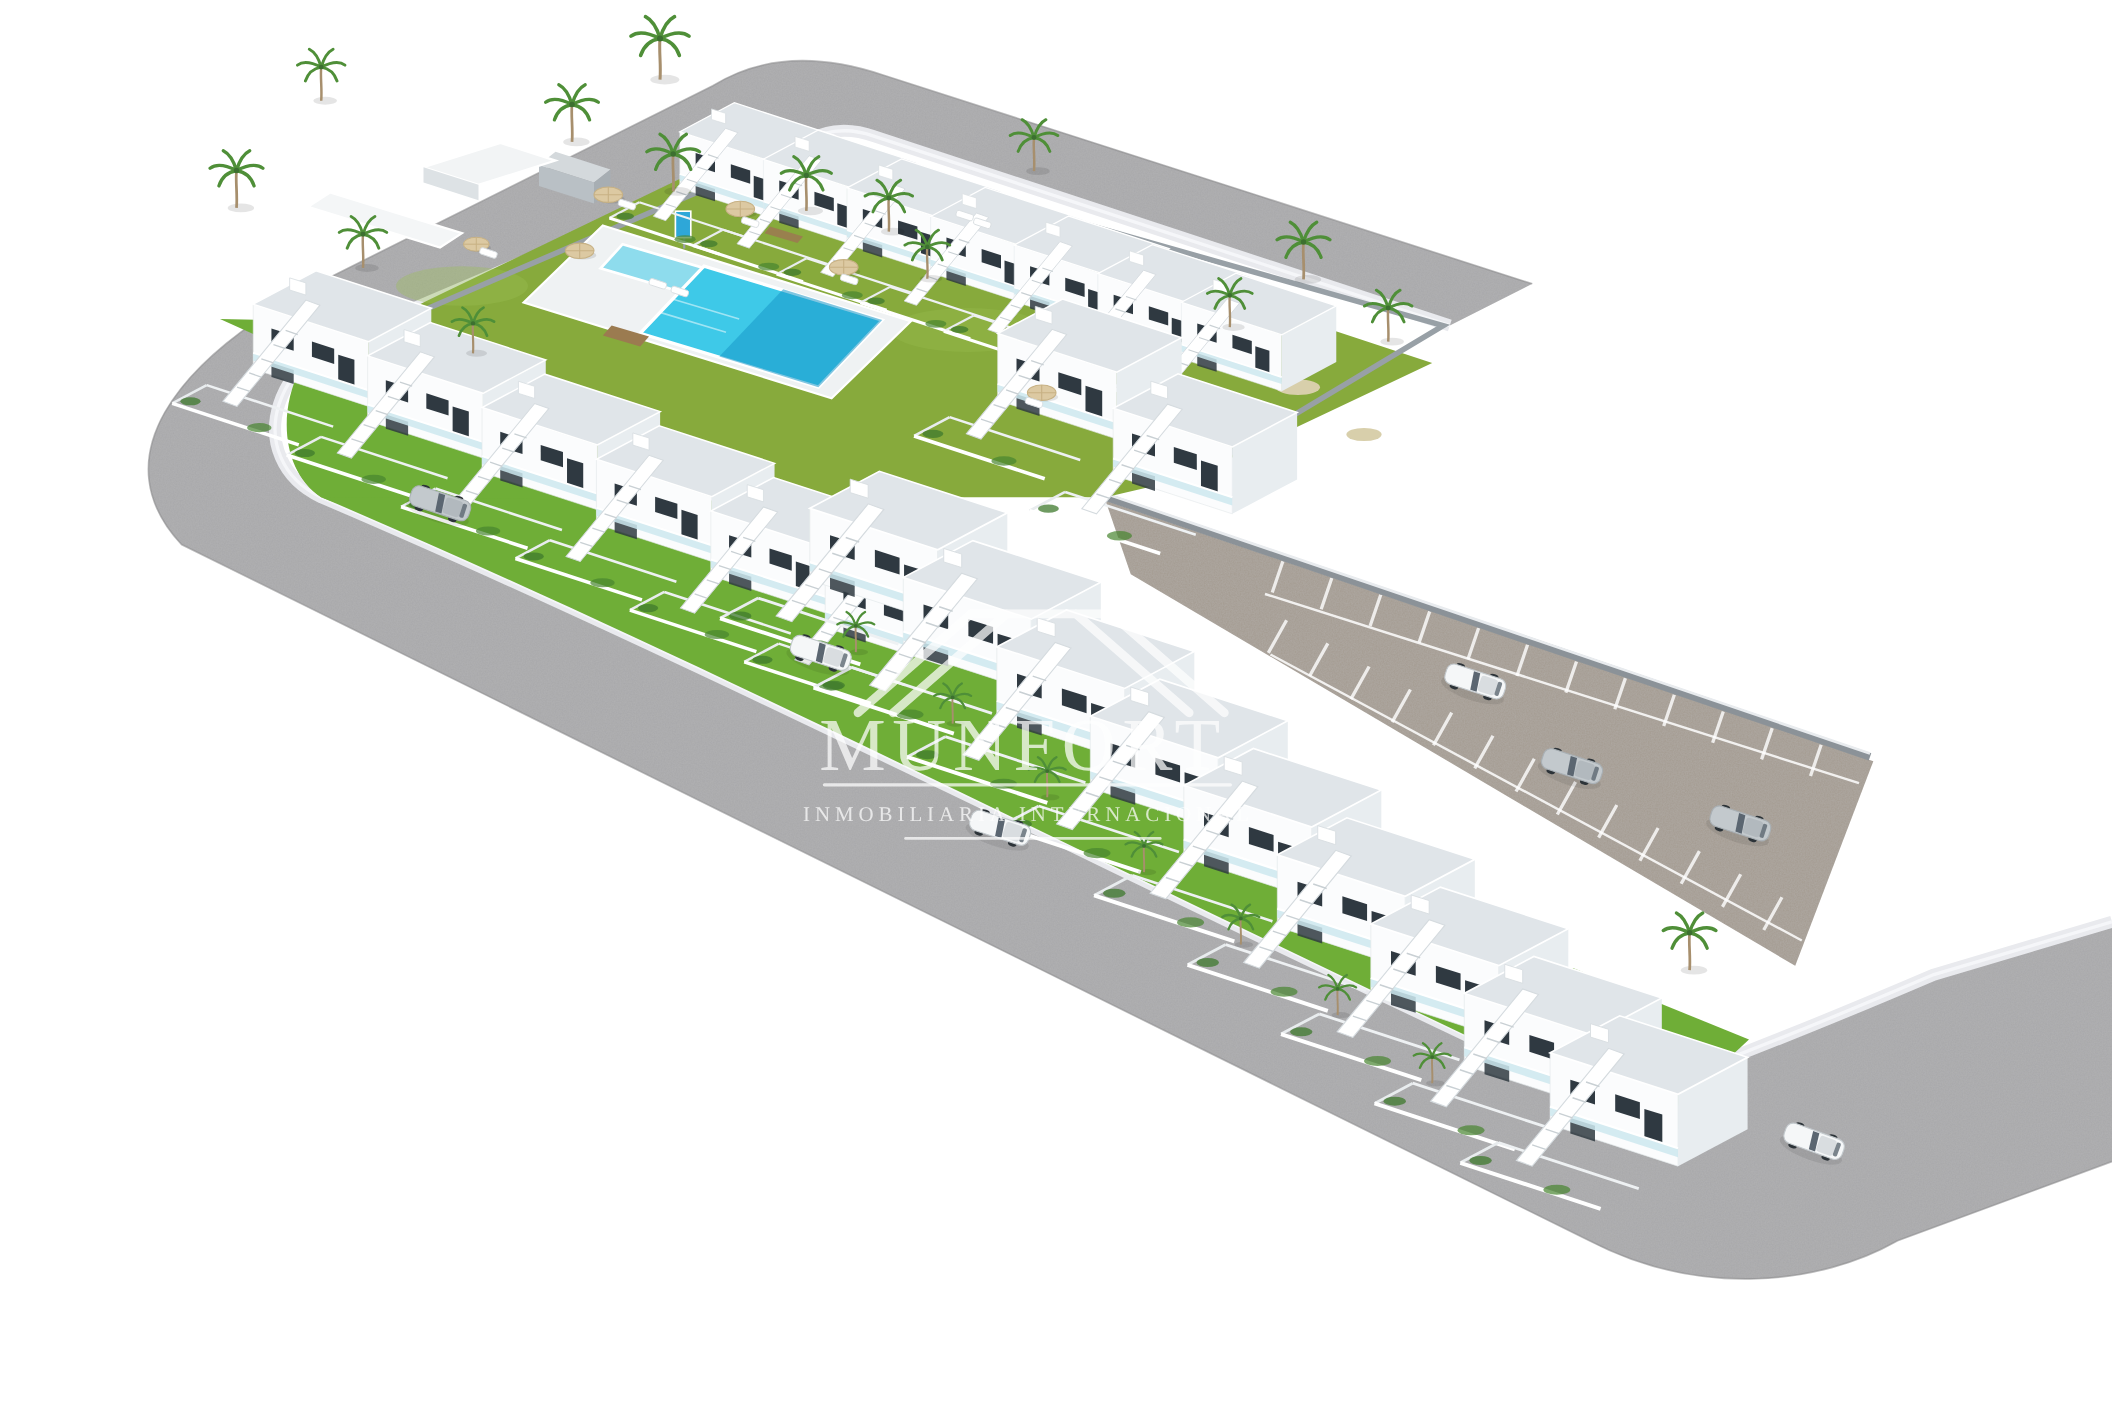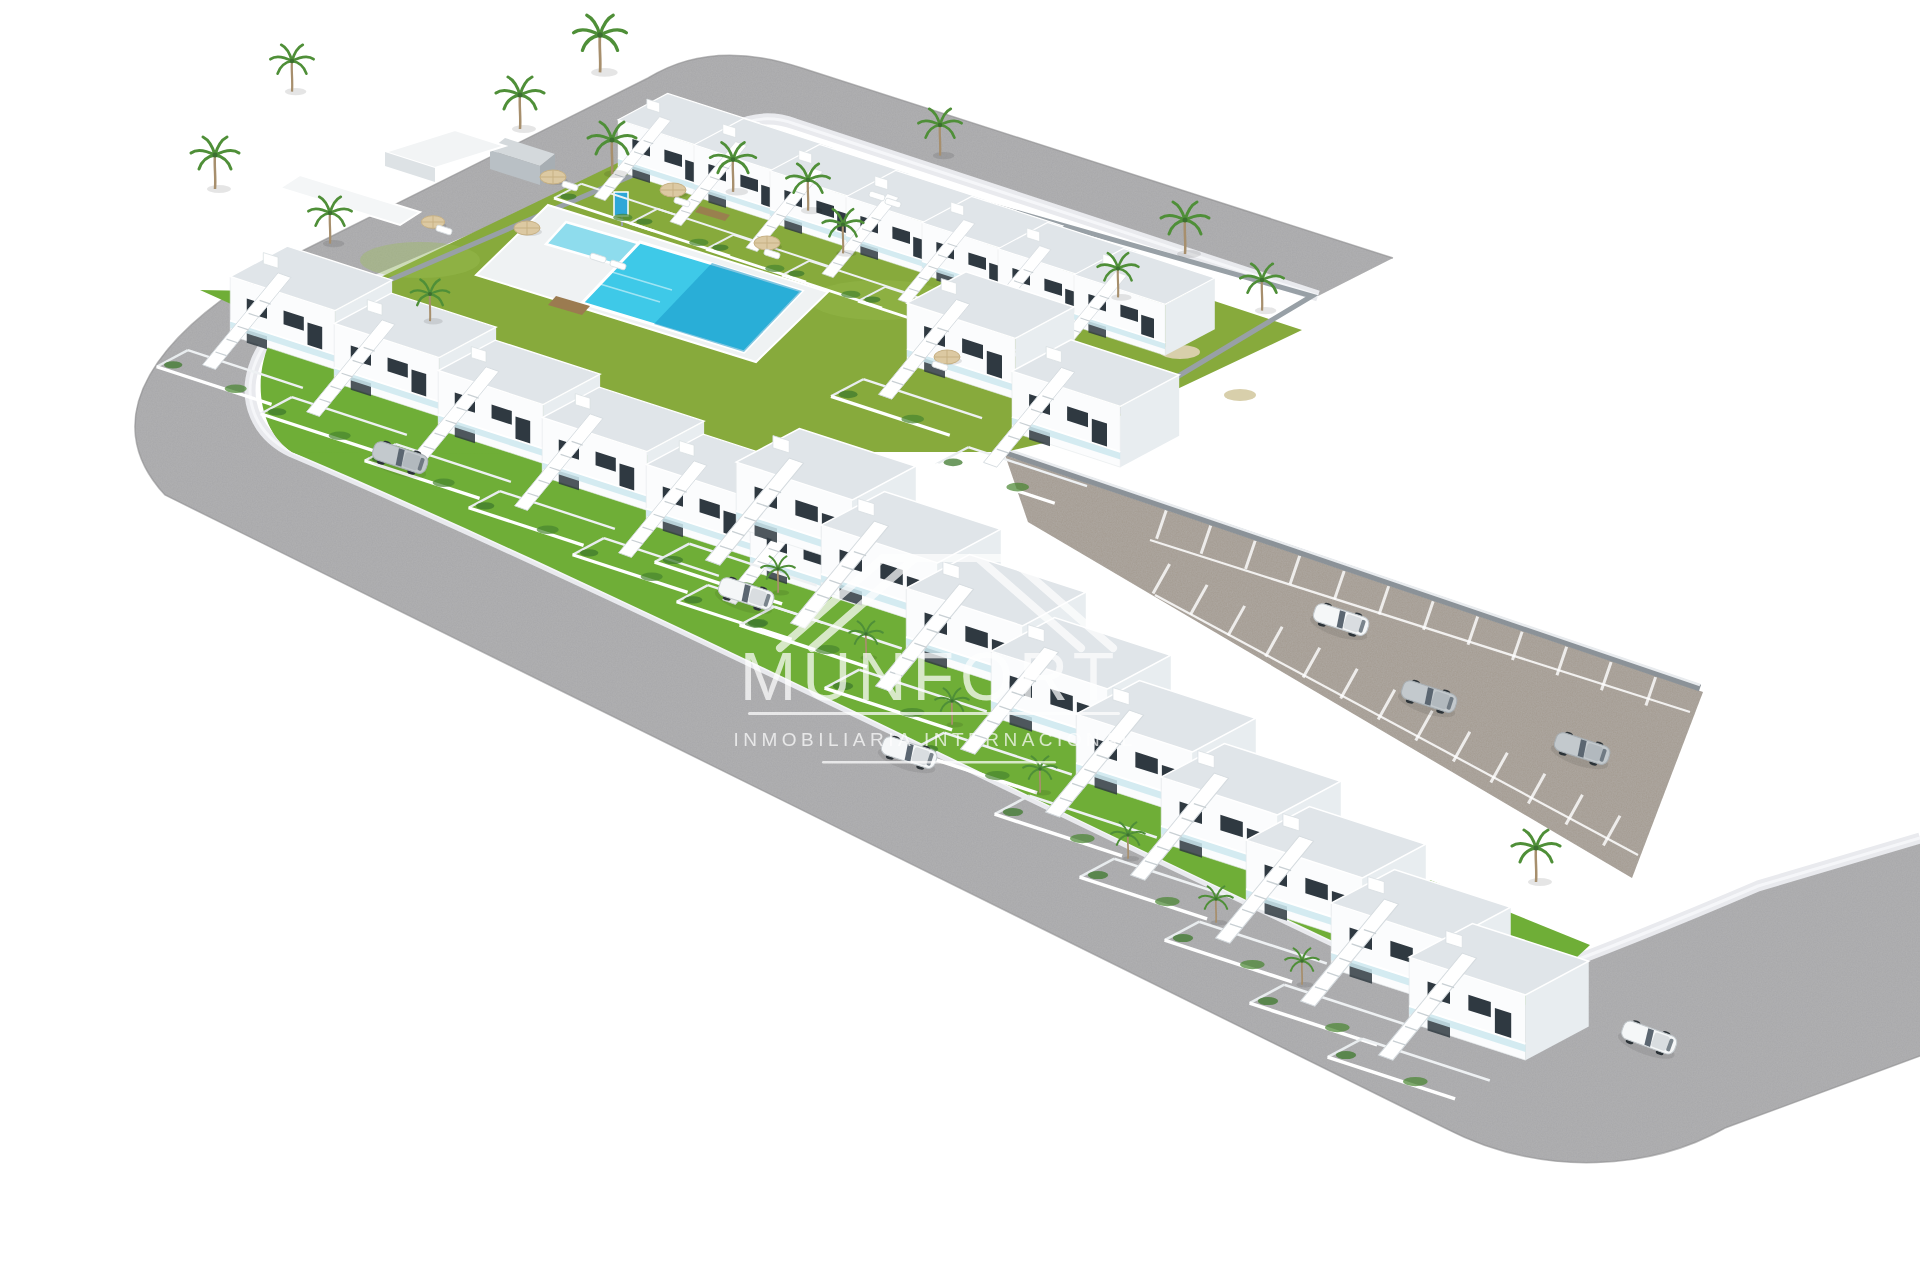--- a/index.html
+++ b/index.html
@@ -1,17 +1,17 @@
 <!DOCTYPE html>
 <html style="--background: #ffffff; --road: #a8a8aa; --road-edge: #8e8e90; --parking-road: #a49b91; --sidewalk: #e9eaee; --grass-communal: #87aa3c; --grass-private: #6fae37; --grass-light: #9cbf52; --pool-deck: #eff2f3; --pool-water: #3ec9e8; --pool-water-deep: #1898c8; --house-white: #fbfcfd; --house-shade: #e8edf0; --roof: #e0e5e9; --window: #2f3941; --wall-gray: #98a0a6; --wall-dark: #8b9298; --palm-green: #4f8f38; --palm-trunk: #a78f6d; --parasol-tan: #dcc9a2; --step-brown: #9b7b50; --gravel: #d8cfab; --car-white: #f5f7f8; --car-silver: #c3c9cd; --car-glass: #5b6671; --watermark: #ffffff;"><head>
 <meta charset="utf-8">
 <style>
   html,body{margin:0;padding:0;background:#fff;}
   #stage{position:relative;width:1920px;height:1280px;background:var(--background,#fff);
-         font-family:Liberation Sans, sans-serif;overflow:hidden;}
+         font-family:Liberation Serif, serif;overflow:hidden;}
   svg{display:block}
   .f-road{fill:var(--road)}
   .s-roadedge{stroke:var(--road-edge);stroke-width:1.5;fill:none;opacity:.6}
   .f-proad{fill:var(--parking-road)}
   .s-walk{stroke:var(--sidewalk);stroke-width:11;fill:none}
   .s-walk2{stroke:#f6f7f9;stroke-width:3;fill:none;opacity:.9}
   .s-wall{stroke:var(--wall-gray);stroke-width:5;fill:none}
   .s-walldark{stroke:var(--wall-dark);stroke-width:7;fill:none}
   .f-lawn{fill:var(--grass-communal)}
   .f-lawn2{fill:var(--grass-private)}

